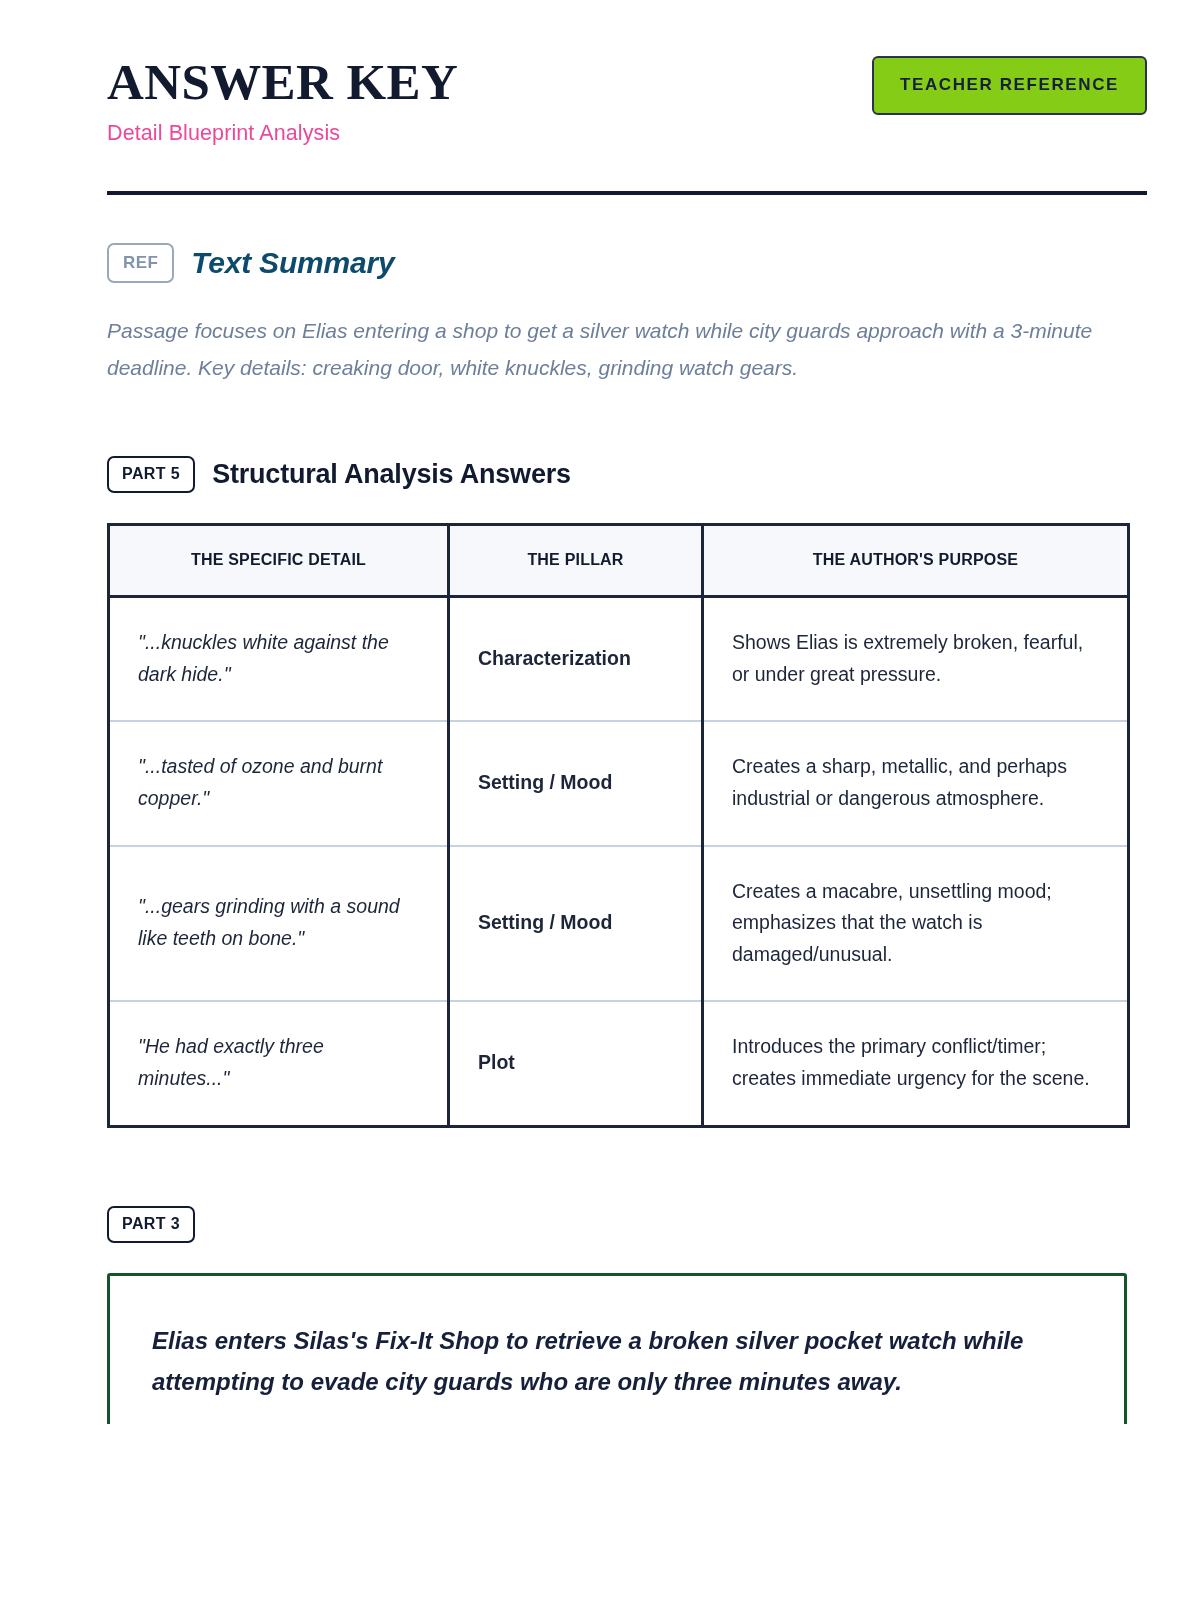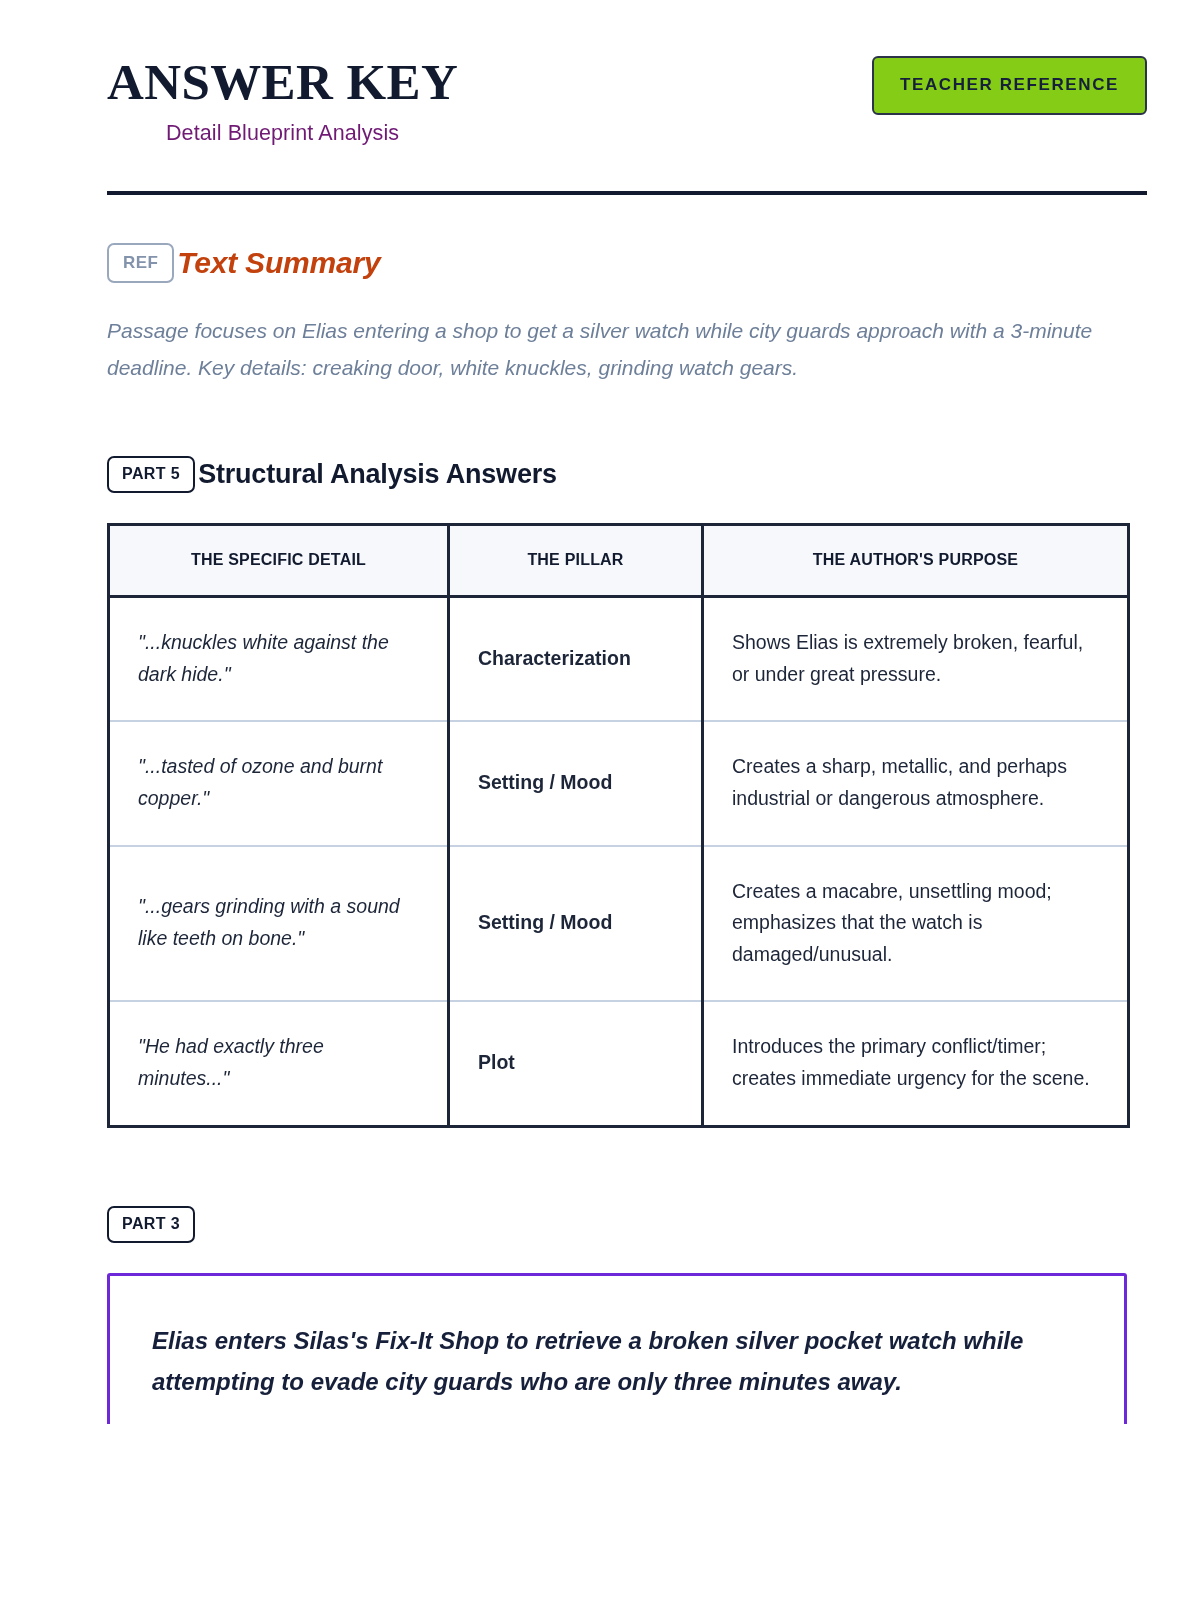--- a/index.html
+++ b/index.html
@@ -39,24 +39,23 @@
     font-weight: bold;
     font-size: 51px;
     line-height: 1.05;
     letter-spacing: 0.4px;
     color: #111a2e;
     margin: 0;
   }
   .doc-subtitle {
     font-size: 21.5px;
     font-weight: normal;
-    color: #701a75;
+    color: #ec4899;
     margin: 11px 0 0 0;
     letter-spacing: 0.1px;
-    text-align: center;
   }
   .ref-badge {
     border: 2px solid #2b3348;
     border-radius: 6px;
     padding: 17px 26px 18px 26px;
     font-size: 17px;
     font-weight: bold;
     letter-spacing: 1.6px;
     color: #16203a;
     background: #84cc16;
@@ -67,21 +66,21 @@
   .header-rule {
     height: 4px;
     background: #111a2e;
     margin-top: 45px;
   }
 
   
   .section-head {
     display: flex;
     align-items: center;
-    gap: 3px;
+    gap: 17px;
   }
   .tag {
     border: 2px solid #111a2e;
     border-radius: 7px;
     padding: 8px 13px 9px 13px;
     font-size: 16px;
     font-weight: bold;
     letter-spacing: 0.4px;
     color: #111a2e;
     white-space: nowrap;
@@ -94,21 +93,21 @@
     padding: 9px 14px 10px 14px;
   }
   .section-title {
     font-size: 27px;
     font-weight: bold;
     color: #111a2e;
     margin: 0;
     letter-spacing: -0.2px;
   }
   .section-title.muted {
-    color: #c2410c;
+    color: #0c4a6e;
     font-style: italic;
     font-size: 30px;
   }
 
   .ref-section { margin-top: 48px; }
 
   .summary-text {
     font-size: 21px;
     font-style: italic;
     color: #6d7f99;
@@ -162,21 +161,21 @@
   .cell-detail { font-style: italic; }
   .cell-pillar { font-weight: bold; }
   .cell-purpose { font-weight: normal; }
 
   
   .part3 { margin-top: 78px; }
 
   .summary-box {
     width: 1020px;
     margin-top: 30px;
-    border: 3px solid #6d28d9;
+    border: 3px solid #14532d;
     border-radius: 3px;
     background: #ffffff;
     padding: 44px 42px 44px 42px;
     min-height: 180px;
   }
   .summary-box p {
     margin: 0;
     font-size: 24px;
     font-weight: bold;
     font-style: italic;

